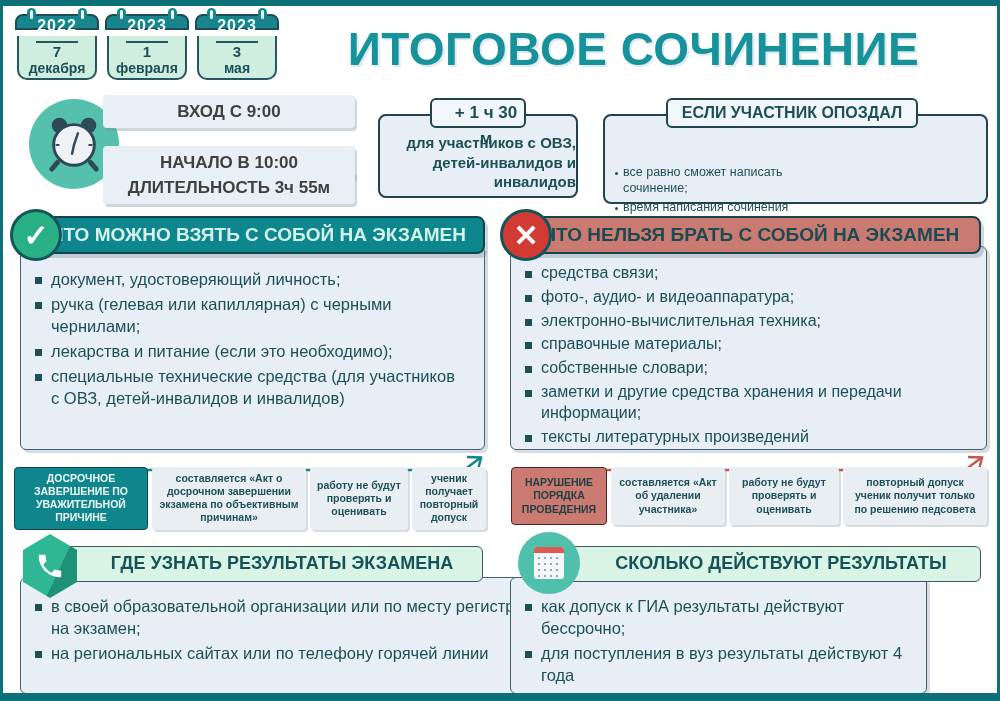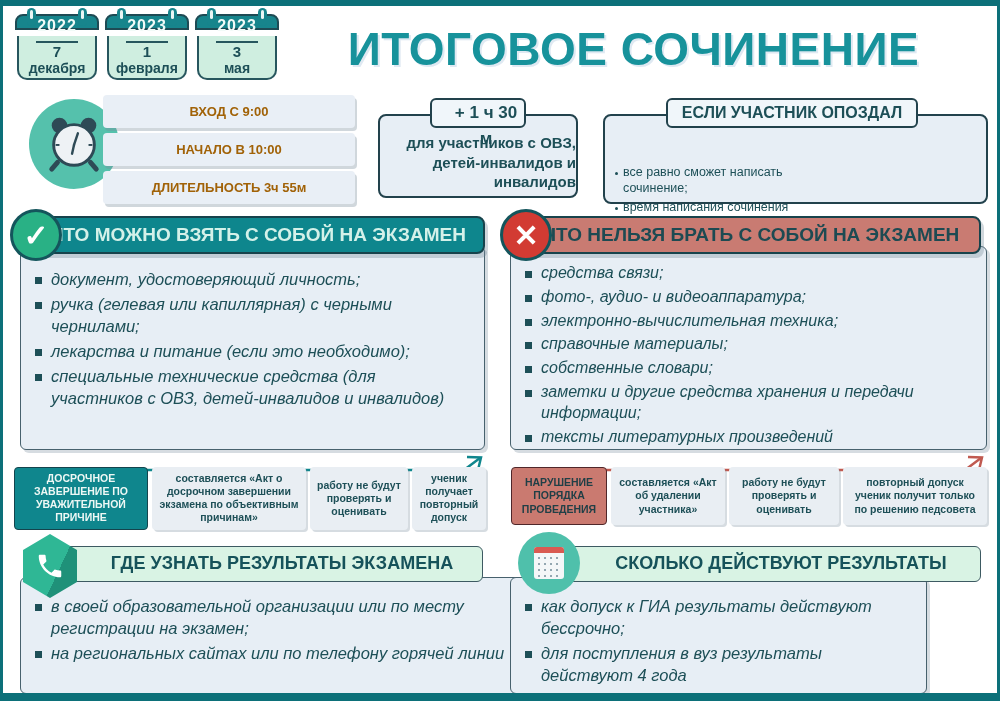--- a/index.html
+++ b/index.html
@@ -29,21 +29,21 @@
   .title { position:absolute; left:278px; top:16px; width:705px; text-align:center;
            font-size:46px; font-weight:800; color:#17929b; letter-spacing:0.5px;
            text-shadow:2px 2px 0 #dfe9f2; white-space:nowrap; }
 
   
   .clock-circle { position:absolute; left:26px; top:93px; width:90px; height:90px;
                   border-radius:50%; background:#55c1ac; display:flex; align-items:center;
                   justify-content:center; }
   .pill { position:absolute; left:100px; width:252px; height:33px; background:#e9eff6;
           border-radius:4px; box-shadow:2px 3px 0 rgba(120,140,155,.35);
-          color:#a16207; font-weight:bold; font-size:13px; text-align:center;
+          color:#404040; font-weight:bold; font-size:17px; text-align:center;
           line-height:33px; white-space:nowrap; }
 
   
   .tab { position:absolute; background:#f0f6fa; border:2px solid #22424c; border-radius:6px;
          color:#1d4f57; font-weight:bold; text-align:center; z-index:2; }
   .info-box { position:absolute; background:#e7eef5; border:2px solid #22424c;
               border-radius:8px; color:#1d4f57; z-index:1; }
   .extra-tab { left:427px; top:92px; width:96px; height:30px; font-size:17px; line-height:26px;padding-left:16px; }
   .extra-box { left:375px; top:108px; width:200px; height:84px; font-size:15px;
                text-align:right; padding-top:17px; line-height:1.3; font-weight:700; }
@@ -64,21 +64,21 @@
   .badge { position:absolute; width:52px; height:52px; border-radius:50%;
            border:3px solid #14555c; display:flex; align-items:center; justify-content:center;
            color:#fff; font-size:30px; font-weight:bold; z-index:4; }
   .badge.green { background:#29b185; }
   .badge.red { background:#d23b33; }
 
   
   .panel { position:absolute; background:#e7eef5; border:1.5px solid #47616d;
            border-radius:6px; box-shadow:3px 3px 0 rgba(120,140,155,.3);
            color:#1d4f57; z-index:1; }
-  .panel .items { padding:14px 18px 8px 14px;font-style:italic; }
+  .panel .items { padding:14px 18px 8px 14px; }
   .li { display:flex; margin-bottom:3px; }
   .sq { width:7px; height:7px; background:#1d4f57; margin:8px 9px 0 0; flex:none; }
   .li-text { font-size:16.5px; line-height:1.33; }
   .panel.tight .li-text { font-size:16px; line-height:1.3; }
 
   
   .flow { position:absolute; height:80px;padding-left:31px; }
   .flow svg { position:absolute; top:0; left:0; }
   .flow-row { position:absolute; top:12px; left:0; right:0; display:flex; gap:4px;
               align-items:stretch; }
@@ -151,21 +151,21 @@
       <line x1="15" y1="51" x2="9" y2="58" stroke="#2e4a56" stroke-width="5" stroke-linecap="round"></line>
       <line x1="49" y1="51" x2="55" y2="58" stroke="#2e4a56" stroke-width="5" stroke-linecap="round"></line>
       <circle cx="32" cy="33" r="21" fill="#eef2f5" stroke="#2e4a56" stroke-width="3"></circle>
       <line x1="32" y1="33" x2="36" y2="21" stroke="#2e4a56" stroke-width="2.5" stroke-linecap="round"></line>
       <line x1="32" y1="33" x2="30" y2="42" stroke="#2e4a56" stroke-width="2.5" stroke-linecap="round"></line>
       <line x1="13" y1="33" x2="17" y2="33" stroke="#2e4a56" stroke-width="2"></line>
       <line x1="47" y1="33" x2="51" y2="33" stroke="#2e4a56" stroke-width="2"></line>
     </svg>
   </div>
   <div class="pill" style="top:89px">ВХОД С 9:00</div>
-  <div class="pill" style="top:127px">НАЧАЛО В 10:00</div>
+  <div class="pill" style="top:140px">НАЧАЛО В 10:00</div>
   <div class="pill" style="top:165px">ДЛИТЕЛЬНОСТЬ 3ч 55м</div>
 
   <div class="tab extra-tab">+ 1 ч 30 м</div>
   <div class="info-box extra-box">для участников с ОВЗ, детей-инвалидов и инвалидов</div>
 
   <div class="tab late-tab">ЕСЛИ УЧАСТНИК ОПОЗДАЛ</div>
   <div class="info-box late-box">
     <div class="late-col">
       <div class="late-item">
           <span class="dot"></span>

